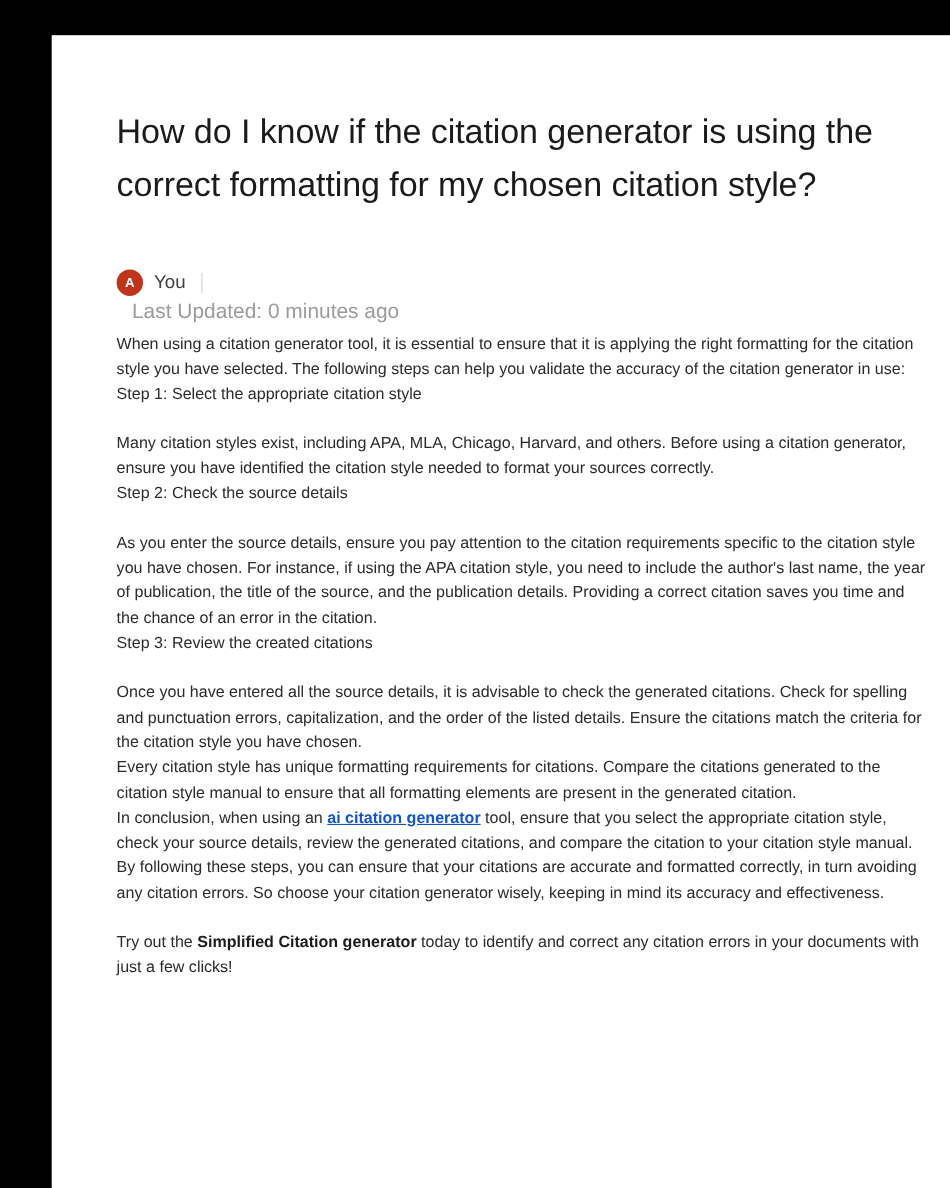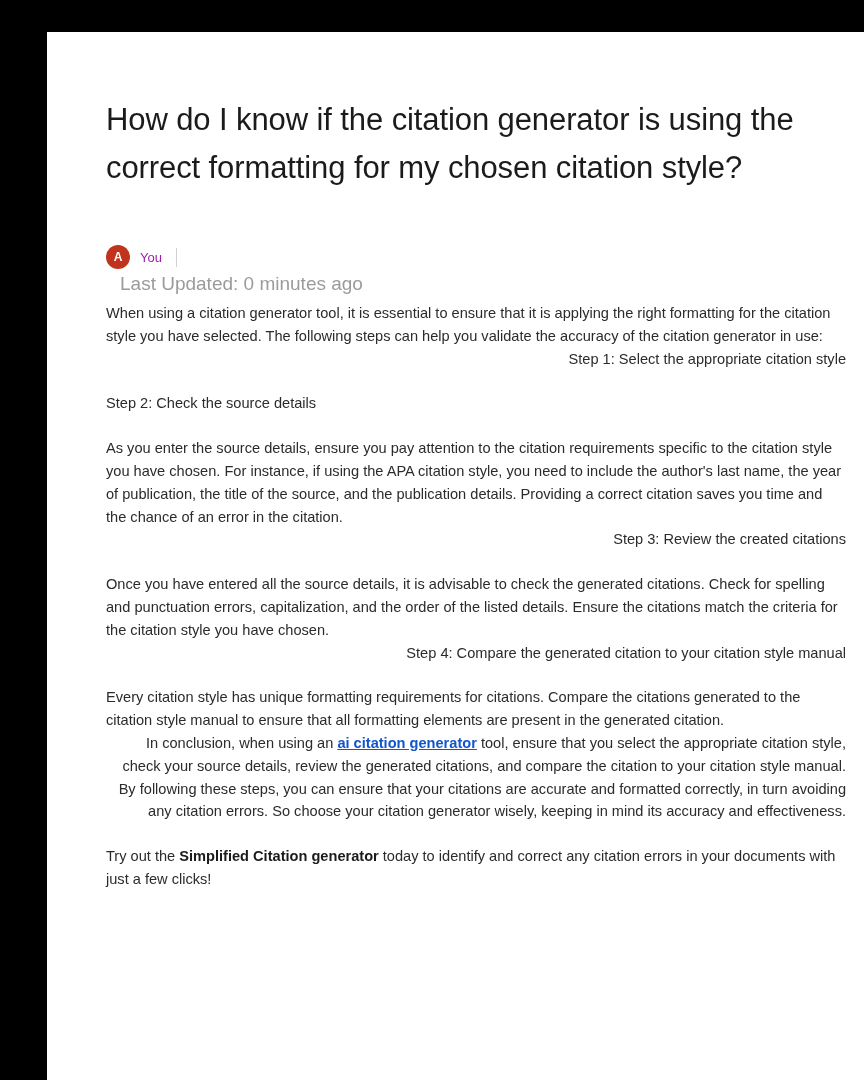--- a/index.html
+++ b/index.html
@@ -76,22 +76,22 @@
     color: #ffffff;
     font-size: 12px;
     font-weight: 600;
     display: flex;
     align-items: center;
     justify-content: center;
     flex: 0 0 auto;
   }
   .byline-name {
     margin-left: 10px;
-    font-size: 13px;
-    color: #a21caf;
+    font-size: 17px;
+    color: #404040;
     text-align: right;
   }
   .byline-divider {
     margin-left: 14px;
     width: 1px;
     height: 19px;
     background: #d0d0d0;
   }
   .timestamp {
     margin-top: 5px;
@@ -109,21 +109,20 @@
     color: #2b2b2b;
   }
   .body-copy p {
     margin: 0;
   }
   .body-copy p + p {
     margin-top: 22px;
   }
   .body-copy p.tight + p {
     margin-top: 0;
-    text-align: right;
   }
   .body-copy p.step-head {
     margin-top: 22px;
   }
 
   a.inline-link {
     color: #1155cc;
     font-weight: 700;
     text-decoration: underline;
   }
@@ -149,29 +148,29 @@
       <span class="byline-divider"></span>
     </div>
 
     <div class="timestamp">Last Updated: 0 minutes ago</div>
 
     <div class="body-copy">
 
       <p class="tight">When using a citation generator tool, it is essential to ensure that it is applying the right formatting for the citation style you have selected. The following steps can help you validate the accuracy of the citation generator in use:</p>
 
       <p class="step-head">Step 1: Select the appropriate citation style</p>
+      <p class="tight">Many citation styles exist, including APA, MLA, Chicago, Harvard, and others. Before using a citation generator, ensure you have identified the citation style needed to format your sources correctly.</p>
 
       <p class="step-head">Step 2: Check the source details</p>
       <p class="tight">As you enter the source details, ensure you pay attention to the citation requirements specific to the citation style you have chosen. For instance, if using the APA citation style, you need to include the author's last name, the year of publication, the title of the source, and the publication details. Providing a correct citation saves you time and the chance of an error in the citation.</p>
 
       <p class="step-head">Step 3: Review the created citations</p>
       <p class="tight">Once you have entered all the source details, it is advisable to check the generated citations. Check for spelling and punctuation errors, capitalization, and the order of the listed details. Ensure the citations match the criteria for the citation style you have chosen.</p>
 
 
-      <p class="step-head">Step 4: Compare the generated citation to your citation style manual</p>
       <p class="tight">Every citation style has unique formatting requirements for citations. Compare the citations generated to the citation style manual to ensure that all formatting elements are present in the generated citation.</p>
 
       <p><span>In conclusion, when using an </span><a class="inline-link" href="#">ai citation generator</a><span> tool, ensure that you select the appropriate citation style, check your source details, review the generated citations, and compare the citation to your citation style manual. By following these steps, you can ensure that your citations are accurate and formatted correctly, in turn avoiding any citation errors. So choose your citation generator wisely, keeping in mind its accuracy and effectiveness.</span></p>
 
       <p><span>Try out the </span><strong class="inline-strong">Simplified Citation generator</strong><span> today to identify and correct any citation errors in your documents with just a few clicks!</span></p>
 
     </div>
   </div>
 </div>
 

